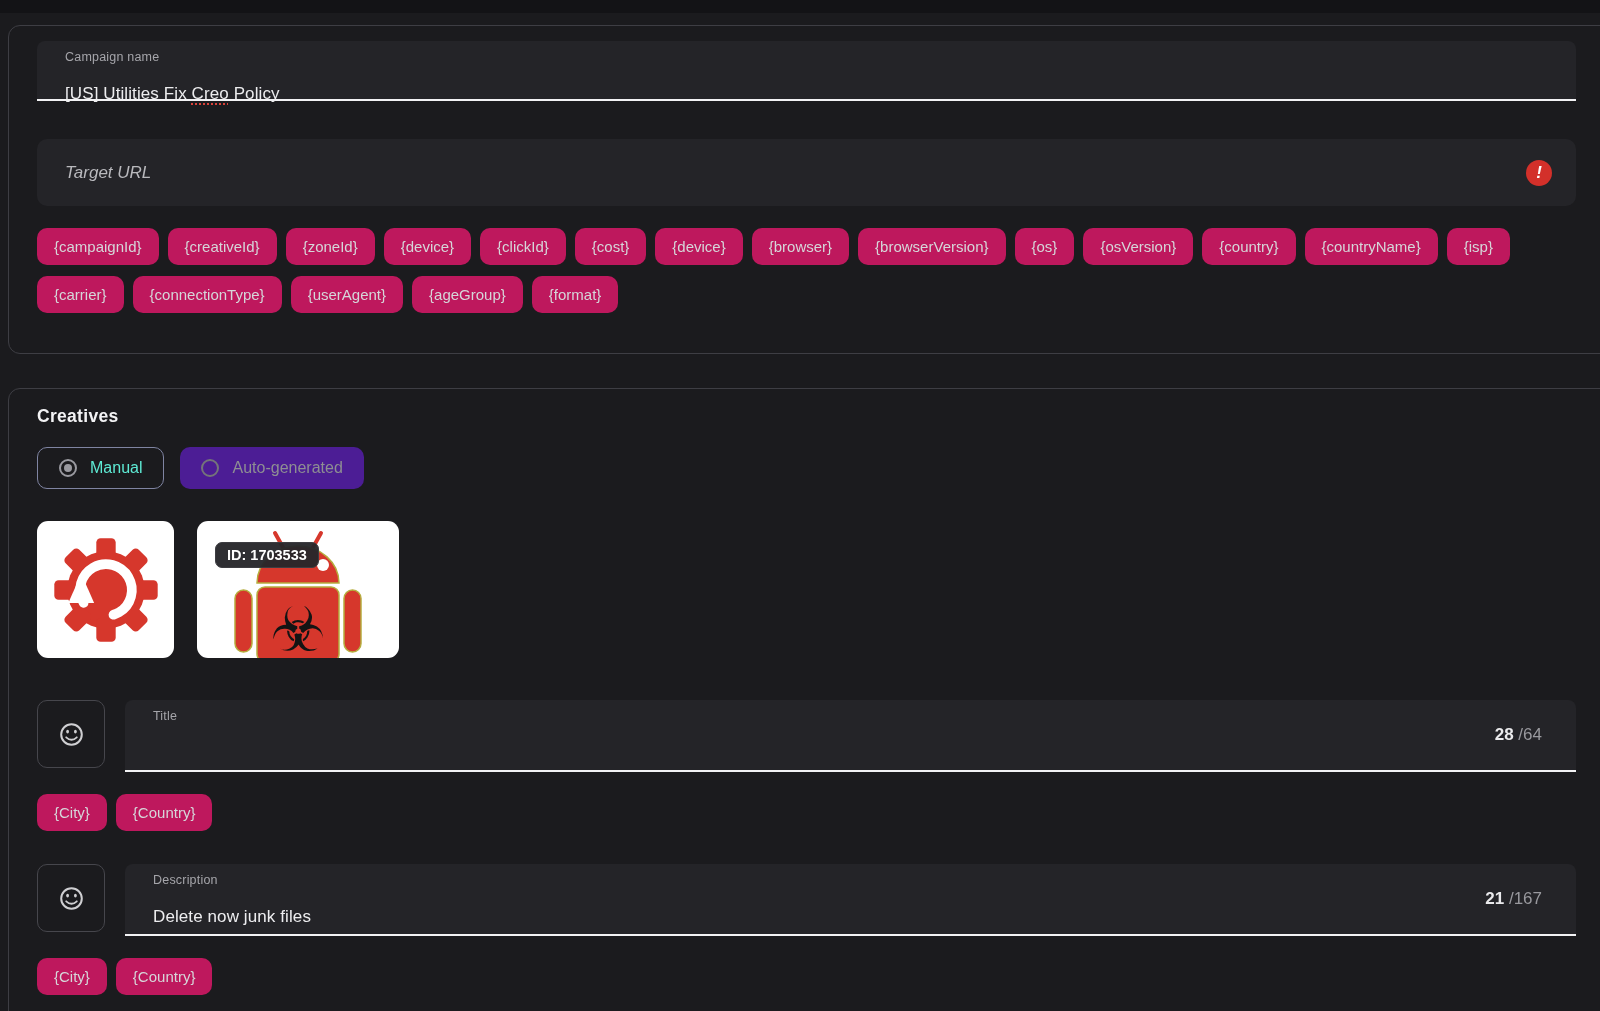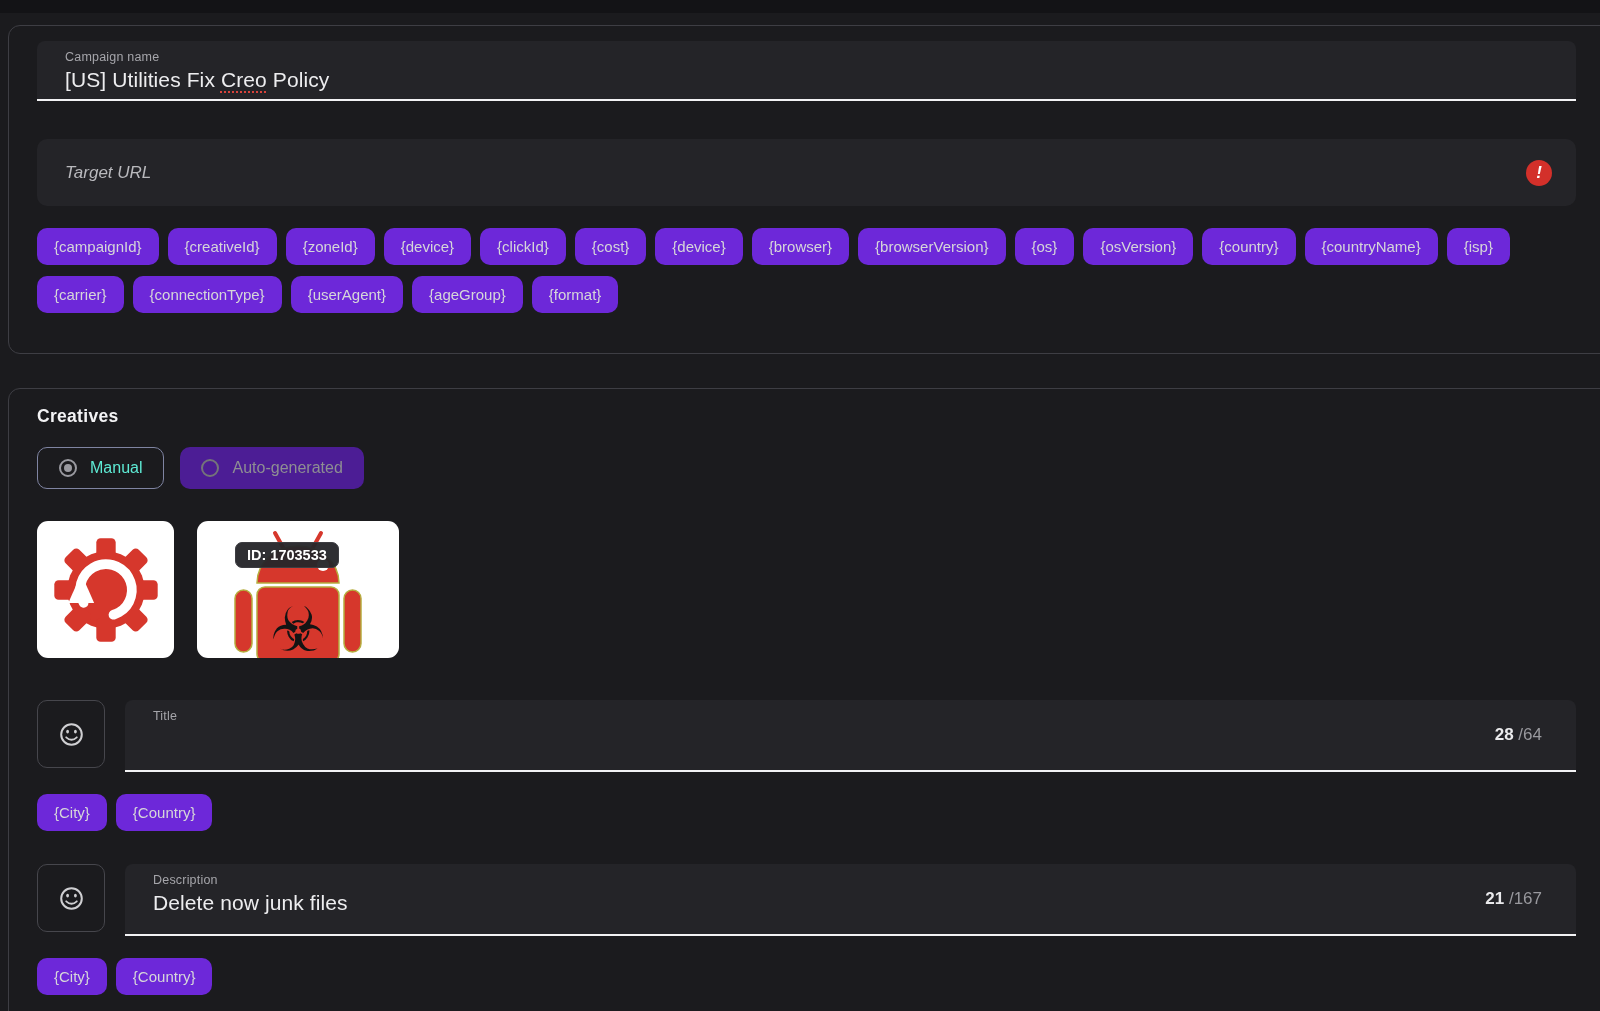--- a/index.html
+++ b/index.html
@@ -23,41 +23,41 @@
 
   
   .ufield {
     background:#242428;
     border-radius:8px 8px 0 0;
     border-bottom:2px solid #f2f2f4;
     padding:9px 0 8px 28px;
     position:relative;
   }
   .ufield .flabel { font-size:12.5px; color:#a5a5aa; letter-spacing:.2px; }
-  .ufield .fvalue { font-size:21px; color:#ededef; margin-top:4px; letter-spacing:.1px; }
+  .ufield .fvalue { font-size:17px; color:#ededef; margin-top:20px; letter-spacing:.1px; }
   .campaign-field { height:60px; }
   .spellerror { text-decoration:underline dotted #d9433b 2px; text-underline-offset:4px; }
 
   .urlfield {
     margin-top:38px; height:67px;
     background:#242428; border-radius:10px;
     display:flex; align-items:center;
     padding:0 24px 0 28px;
     font-style:italic;
   }
   .urlfield .placeholder { font-size:17px; color:#b9b9bd; }
   .erricon {
     margin-left:auto; width:26px; height:26px; border-radius:50%;
     background:#d3302a; color:#fff; font-weight:bold; font-size:17px;
     display:flex; align-items:center; justify-content:center; line-height:1;
   }
 
   .chips { margin-top:22px; display:flex; flex-wrap:wrap; gap:11px 9px; }
   .chip {
-    background:#6d28d9; border-radius:10px;
+    background:#be185d; border-radius:10px;
     height:37px; line-height:37px; padding:0 17px;
     font-size:15px; color:#d6d6d9; white-space:nowrap; cursor:pointer;
   }
 
   .creatives-heading { font-size:17.5px; font-weight:800; color:#f3f3f5; letter-spacing:.3px; }
 
   .modes { margin-top:20px; display:flex; gap:16px; }
   .mode {
     height:42px; border-radius:10px; display:flex; align-items:center;
     gap:13px; padding:0 21px; font-size:16px; cursor:pointer;
@@ -68,21 +68,21 @@
   .mode.unselected .radio { border-color:#74747a; }
   .radio.checked::after { content:''; position:absolute; inset:3px; border-radius:50%; background:#9a9aa0; }
 
   .thumbs { margin-top:32px; display:flex; gap:23px; }
   .thumb { height:137px; background:#ffffff; border-radius:11px; position:relative; overflow:hidden; flex:none; cursor:pointer; }
   .thumb.gear { width:137px; display:flex; align-items:center; justify-content:center; }
   .thumb.android { width:202px; }
   .idbadge {
     position:absolute; top:21px; left:18px;
     background:rgba(38,38,43,.96); border:1px solid #3d3d42; border-radius:7px;
-    padding:4px 11px; color:#ffffff; font-size:14.5px; font-weight:700; white-space:nowrap;margin-left:20px;
+    padding:4px 11px; color:#ffffff; font-size:14.5px; font-weight:700; white-space:nowrap;
   }
 
   .fieldrow { display:flex; gap:20px; align-items:flex-start; }
   .row-title { margin-top:42px; }
   .row-desc  { margin-top:33px; }
   .emoji-btn {
     width:68px; height:68px; flex:none;
     border:1px solid #46464c; border-radius:10px; background:transparent;
     display:flex; align-items:center; justify-content:center; cursor:pointer;
   }

